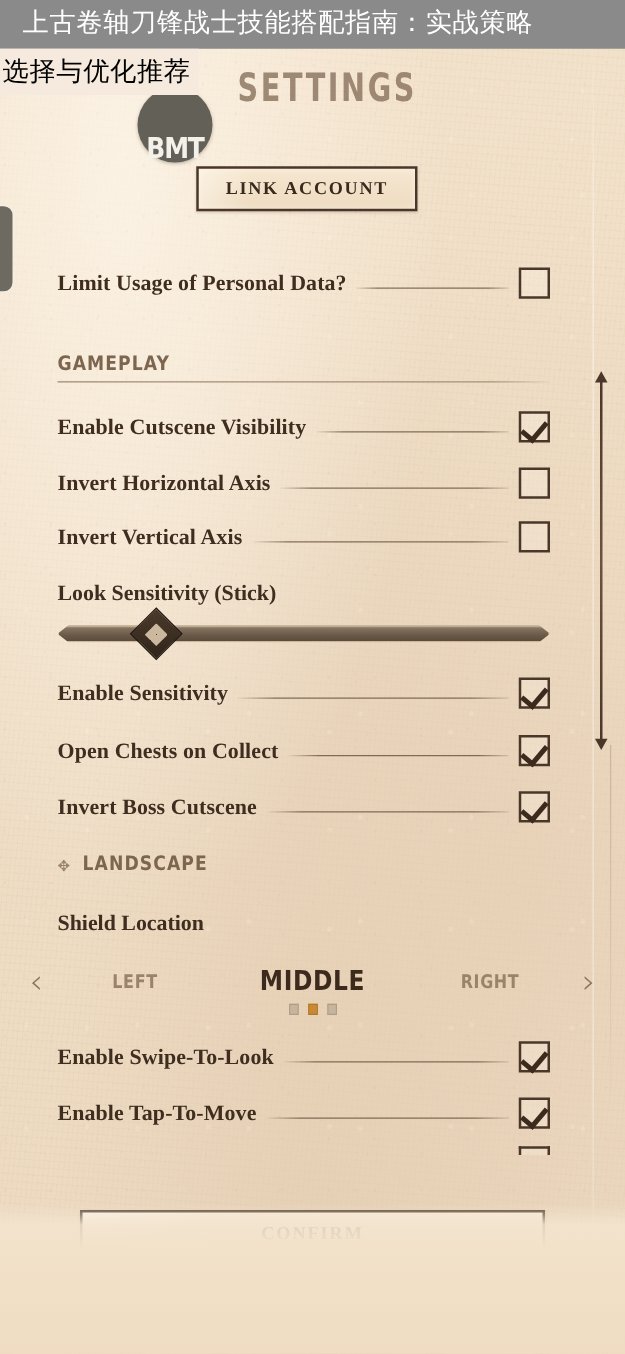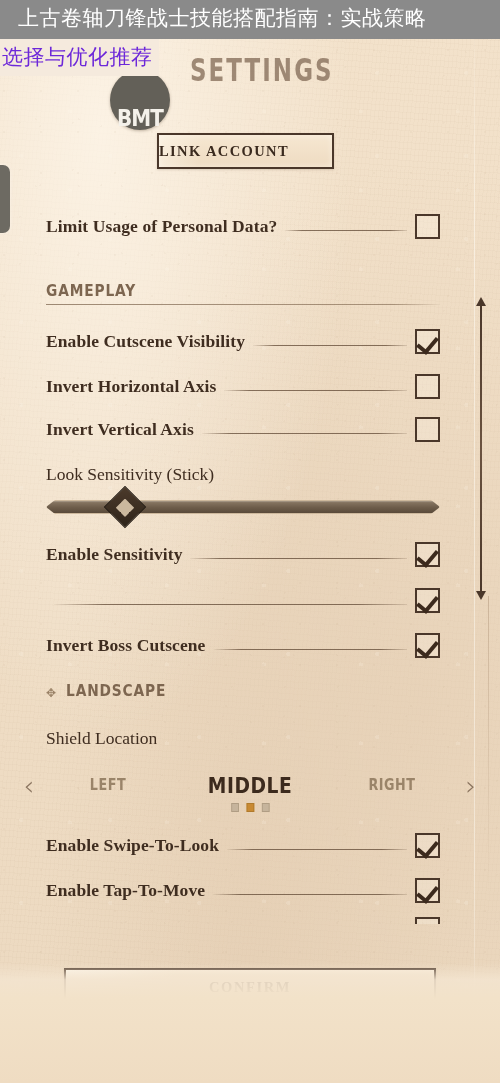--- a/index.html
+++ b/index.html
@@ -52,21 +52,21 @@
     white-space: nowrap;
   }
   .cn-line1 {
     position: absolute; left: 0; top: 0; width: 500px; height: 39px;
     background: #8a8a8a;
     padding-left: 18px;
   }
   .cn-line2 {
     position: absolute; left: 0; top: 39px; height: 37px;
     background: #f5eadd;
-    color: #6d28d9;
+    color: #000000;
     padding: 0 6px 0 2px;
   }
 
   
   .bmt-logo {
     position: absolute; left: 110px; top: 70px;
     width: 60px; height: 60px; border-radius: 50%;
     background: #636058;
     display: flex; align-items: flex-end; justify-content: center;
     z-index: 30;
@@ -95,21 +95,21 @@
 
   
   .link-account {
     position: absolute; left: 157px; top: 133px;
     width: 177px; height: 36px;
     border: 2px solid #4a372a;
     background:
       linear-gradient(100deg, rgba(255,250,240,.55) 0%, rgba(255,250,240,0) 25%),
       linear-gradient(#f6e7d1, #eedbc1);
     box-shadow: inset 0 0 6px rgba(255,250,240,.6), 0 1px 2px rgba(90,65,45,.18);
-    display: flex; align-items: center; justify-content: flex-start;
+    display: flex; align-items: center; justify-content: center;
     z-index: 20;
   }
   .link-account span {
     font-family: "Liberation Serif", serif;
     font-weight: 700;
     font-size: 14.5px;
     letter-spacing: 1.4px;
     color: #3a2a1e;
   }
 
@@ -175,21 +175,21 @@
     vertical-align: -1px;
     color: #9a8267;
     font-size: 12px;
     line-height: 11px;
   }
 
   
   .slider-label {
     position: absolute; left: 46px;
     font-family: "Liberation Serif", serif;
-    font-weight: 400; font-size: 17.5px; color: #3f2d20; text-align: center;
+    font-weight: 700; font-size: 17.5px; color: #3f2d20; text-align: center;
   }
   .slider-wrap {
     position: absolute; left: 46px; width: 394px; height: 18px;
   }
   .slider-track {
     position: absolute; left: 0; top: 2px;
     width: 394px; height: 14px;
     background: linear-gradient(180deg, #8b7a66, #6d5c4a 55%, #5a4a3a);
     border: 1px solid #cdb89c;
     clip-path: polygon(0% 50%, 9px 0%, calc(100% - 9px) 0%, 100% 50%, calc(100% - 9px) 100%, 9px 100%);
@@ -391,20 +391,21 @@
     <div class="slider-handle" id="slider-handle" style="left: 78.8px;"></div>
   </div>
 
   <div class="row" style="top:537px">
     <div class="row-label">Enable Sensitivity</div>
     <div class="row-dots"></div>
     <div class="checkbox checked"></div>
   </div>
 
   <div class="row" style="top:583px">
+    <div class="row-label">Open Chests on Collect</div>
     <div class="row-dots"></div>
     <div class="checkbox checked"></div>
   </div>
 
   <div class="row" style="top:628px">
     <div class="row-label">Invert Boss Cutscene</div>
     <div class="row-dots"></div>
     <div class="checkbox checked"></div>
   </div>
 

